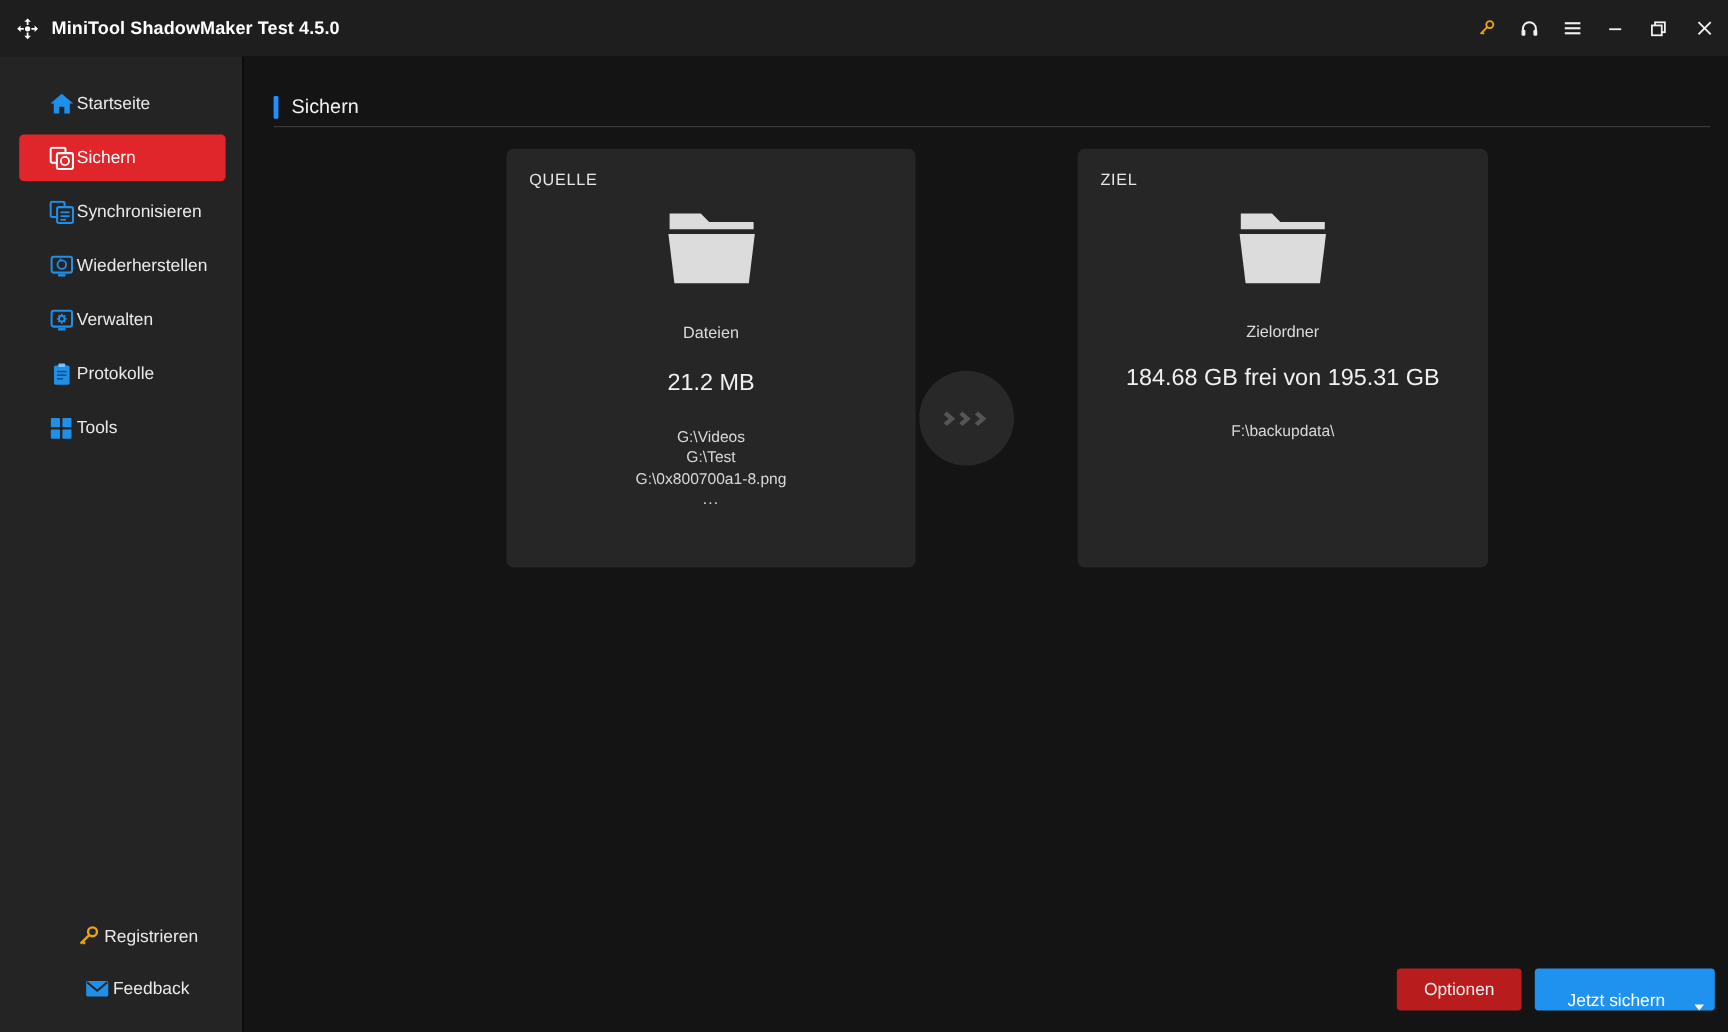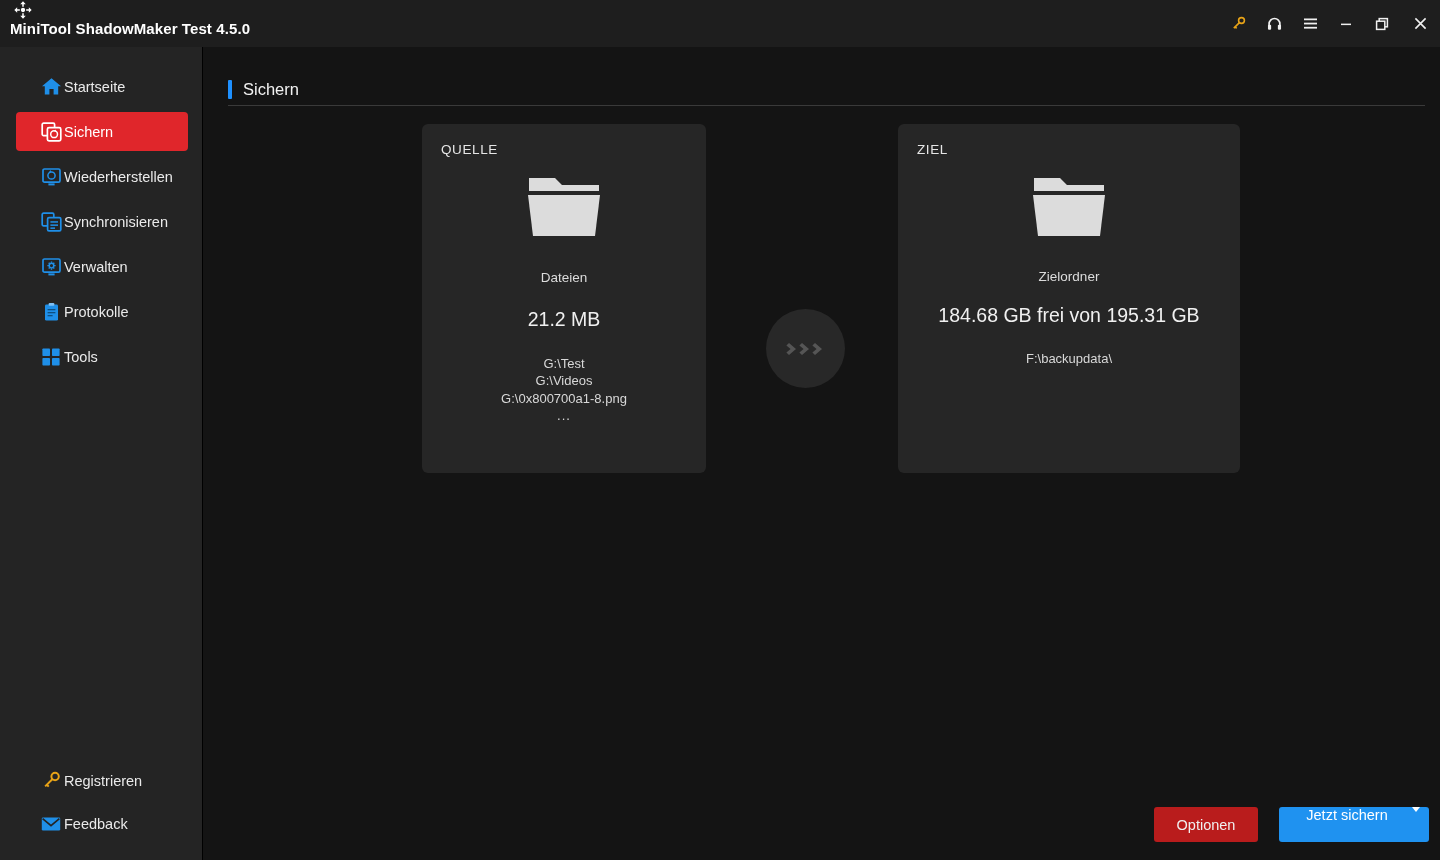--- a/index.html
+++ b/index.html
@@ -22,21 +22,21 @@
     background: #141414;
   }
 
   
   .titlebar {
     position: absolute;
     left: 0; top: 0;
     width: 1440px; height: 47px;
     background: #1e1e1e;
     display: flex;
-    flex-direction: column;
+    align-items: center;
   }
   .logo {
     margin-left: 13px;
     width: 20px; height: 20px;
     display: block;
   }
   .app-title {
     margin-left: 10px;
     font-size: 15px;
     font-weight: bold;
@@ -100,21 +100,21 @@
     color: #eaeaea;
     white-space: nowrap;
   }
   .nav-item.active .nav-label { color: #ffffff; }
 
   .nav-bottom {
     position: absolute;
     left: 0; bottom: 18px;
     width: 203px;
   }
-  .nav-bottom .nav-item { height: 37px; }
+  .nav-bottom .nav-item { height: 37px; justify-content: center; }
 
   
   .content {
     position: absolute;
     left: 204px; top: 47px;
     width: 1236px; height: 813px;
     background: #141414;
   }
   .page-head {
     position: absolute;
@@ -141,21 +141,21 @@
 
   
   .panels {
     position: absolute;
     left: 0; top: 77px;
     width: 1236px; height: 350px;
   }
   .panel {
     position: absolute;
     top: 0;
-    width: 284px; height: 349px;
+    width: 341px; height: 349px;
     background: #262626;
     border-radius: 6px;
     cursor: default;
   }
   .panel.source { left: 218px; }
   .panel.dest   { left: 694px; width: 342px; }
   .panel-label {
     position: absolute;
     left: 19px; top: 18px;
     font-size: 13.5px;
@@ -225,26 +225,26 @@
     background: #b91c1c;
     border-radius: 3px;
     color: #f0f0f0;
     font-size: 14.5px;
     display: flex;
     align-items: center;
     justify-content: center;
     cursor: default;
   }
   .btn-backup {
-    margin-left: 21px;
+    margin-left: 11px;
     width: 150px; height: 35px;
     background: #1f92f0;
     border-radius: 3px;
     display: flex;
-    align-items: flex-start;
+    align-items: flex-end;
     cursor: default;
   }
   .btn-backup-label {
     flex: 1;
     text-align: center;
     padding-left: 12px;
     font-size: 14.5px;
     color: #ffffff;
     white-space: nowrap;
   }
@@ -338,40 +338,40 @@
             <circle cx="13.1" cy="12.2" r="3.4" fill="none" stroke="#ffffff" stroke-width="1.5"></circle>
             <path d="M13.1 9.4 L15.4 9.4 L14.2 7.6 Z" fill="#ffffff"></path>
           </svg>
         </span>
         <span class="nav-label">Sichern</span>
       </div>
 
       <div class="nav-item">
         <span class="nav-ico">
           <svg width="21" height="20" viewBox="0 0 21 20">
-            <rect x="2" y="2" width="17" height="13.2" rx="1.5" fill="none" stroke="#1f8fe8" stroke-width="1.7"></rect>
-            <rect x="7.4" y="16.4" width="6.2" height="2" fill="#1f8fe8"></rect>
-            <circle cx="10.5" cy="8.5" r="3.6" fill="none" stroke="#1f8fe8" stroke-width="1.5"></circle>
-            <path d="M10.5 4.9 L8.2 4.9 L9.4 3.1 Z" fill="#1f8fe8"></path>
-          </svg>
-        </span>
-        <span class="nav-label">Wiederherstellen</span>
-      </div>
-
-      <div class="nav-item">
-        <span class="nav-ico">
-          <svg width="21" height="20" viewBox="0 0 21 20">
             <rect x="1.2" y="1.2" width="11.6" height="12.6" rx="1.3" fill="none" stroke="#1f8fe8" stroke-width="1.7"></rect>
             <rect x="6.6" y="5.6" width="13.2" height="13.2" rx="1.4" fill="#242424" stroke="#1f8fe8" stroke-width="1.7"></rect>
             <rect x="9.4" y="9.2" width="7.6" height="1.5" fill="#1f8fe8"></rect>
             <rect x="9.4" y="12.4" width="7.6" height="1.5" fill="#1f8fe8"></rect>
             <rect x="9.4" y="15.4" width="4.6" height="1.5" fill="#1f8fe8"></rect>
           </svg>
         </span>
         <span class="nav-label">Synchronisieren</span>
+      </div>
+
+      <div class="nav-item">
+        <span class="nav-ico">
+          <svg width="21" height="20" viewBox="0 0 21 20">
+            <rect x="2" y="2" width="17" height="13.2" rx="1.5" fill="none" stroke="#1f8fe8" stroke-width="1.7"></rect>
+            <rect x="7.4" y="16.4" width="6.2" height="2" fill="#1f8fe8"></rect>
+            <circle cx="10.5" cy="8.5" r="3.6" fill="none" stroke="#1f8fe8" stroke-width="1.5"></circle>
+            <path d="M10.5 4.9 L8.2 4.9 L9.4 3.1 Z" fill="#1f8fe8"></path>
+          </svg>
+        </span>
+        <span class="nav-label">Wiederherstellen</span>
       </div>
 
       <div class="nav-item">
         <span class="nav-ico">
           <svg width="21" height="20" viewBox="0 0 21 20">
             <rect x="2" y="2" width="17" height="13.2" rx="1.5" fill="none" stroke="#1f8fe8" stroke-width="1.7"></rect>
             <rect x="7.4" y="16.4" width="6.2" height="2" fill="#1f8fe8"></rect>
             <circle cx="10.5" cy="8.6" r="2.3" fill="none" stroke="#1f8fe8" stroke-width="1.5"></circle>
             <path d="M10.5 4.4 v1.4 M10.5 11.4 v1.4 M6.4 8.6 h1.5 M13.1 8.6 h1.5 M7.7 5.8 l1 1 M12.3 10.4 l1 1 M13.3 5.8 l-1 1 M8.7 10.4 l-1 1" stroke="#1f8fe8" stroke-width="1.4"></path>
           </svg>
@@ -444,22 +444,22 @@
         <span class="panel-label">QUELLE</span>
         <span class="folder-wrap">
           <svg width="78" height="66" viewBox="0 0 78 66">
             <path d="M4 4 h26 l7 7 h37 v6 H4 Z" fill="#dcdcdc"></path>
             <path d="M3 21 h72 l-5 41 H8 Z" fill="#dcdcdc"></path>
           </svg>
         </span>
         <div class="panel-kind">Dateien</div>
         <div class="panel-size">21.2 MB</div>
         <div class="panel-paths">
+          <div>G:\Videos</div>
           <div>G:\Test</div>
-          <div>G:\Videos</div>
           <div>G:\0x800700a1-8.png</div>
           <div class="ellipsis-line">...</div>
         </div>
       </div>
 
       <div class="arrow-circle">
         <span class="chevs">
           <svg width="40" height="20" viewBox="0 0 40 20">
             <path d="M3 4 L10 10 L3 16 L0.4 13.6 L4.6 10 L0.4 6.4 Z" fill="#555555"></path>
             <path d="M16 4 L23 10 L16 16 L13.4 13.6 L17.6 10 L13.4 6.4 Z" fill="#555555"></path>

